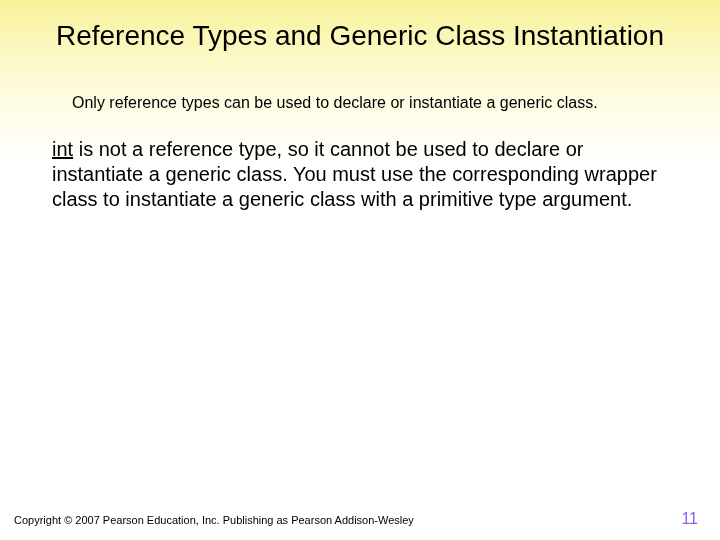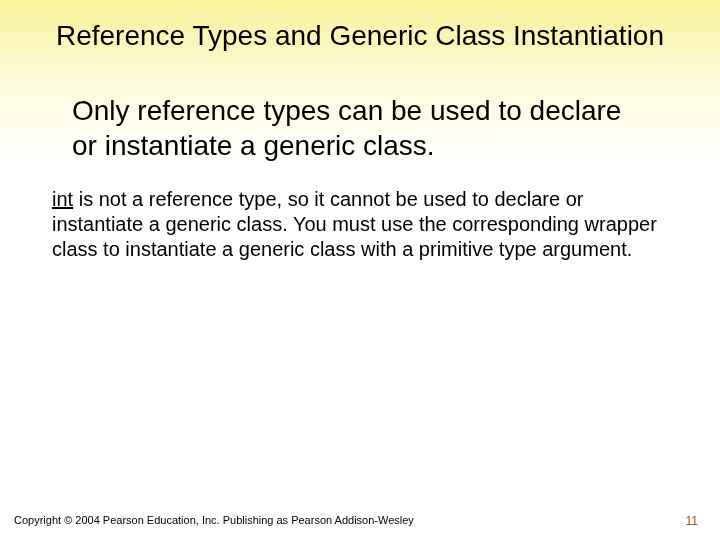--- a/index.html
+++ b/index.html
@@ -13,21 +13,21 @@
     }
     .title {
       text-align: center;
       font-size: 28px;
       color: #000;
       padding-top: 18px;
       line-height: 1.25;
       font-weight: normal;
     }
     .para1 {
-      font-size: 28px;
+      font-size: 16px;
       color: #000;
       margin: 40px 72px 0 72px;
       line-height: 1.25;
     }
     .code-block {
       margin: 18px 72px 0 72px;
       font-size: 17px;
       color: #000;
     }
     .code-row {
@@ -46,32 +46,32 @@
       position: absolute;
       bottom: 14px;
       left: 14px;
       font-size: 11px;
       color: #000;
     }
     .pagenum {
       position: absolute;
       bottom: 12px;
       right: 22px;
-      font-size: 12px;
-      color: #c2410c;
+      font-size: 16px;
+      color: #8b5cf6;
     }
   </style>
 </head>
 <body>
 
 <div class="title">Reference Types and Generic Class Instantiation</div>
 
 <div class="para1">Only reference types can be used to declare or instantiate a generic class.</div>
 
 <div class="code-block">
 </div>
 
 <div class="para2">
   <span class="underline">int</span><span> is not a reference type, so it cannot be used to declare or instantiate a generic class.  You must use the corresponding wrapper class to instantiate a generic class with a primitive type argument.</span>
 </div>
 
-<div class="footer">Copyright © 2004 Pearson Education, Inc. Publishing as Pearson Addison-Wesley</div>
+<div class="footer">Copyright © 2007 Pearson Education, Inc. Publishing as Pearson Addison-Wesley</div>
 <div class="pagenum">11</div>
 
 </body></html>

